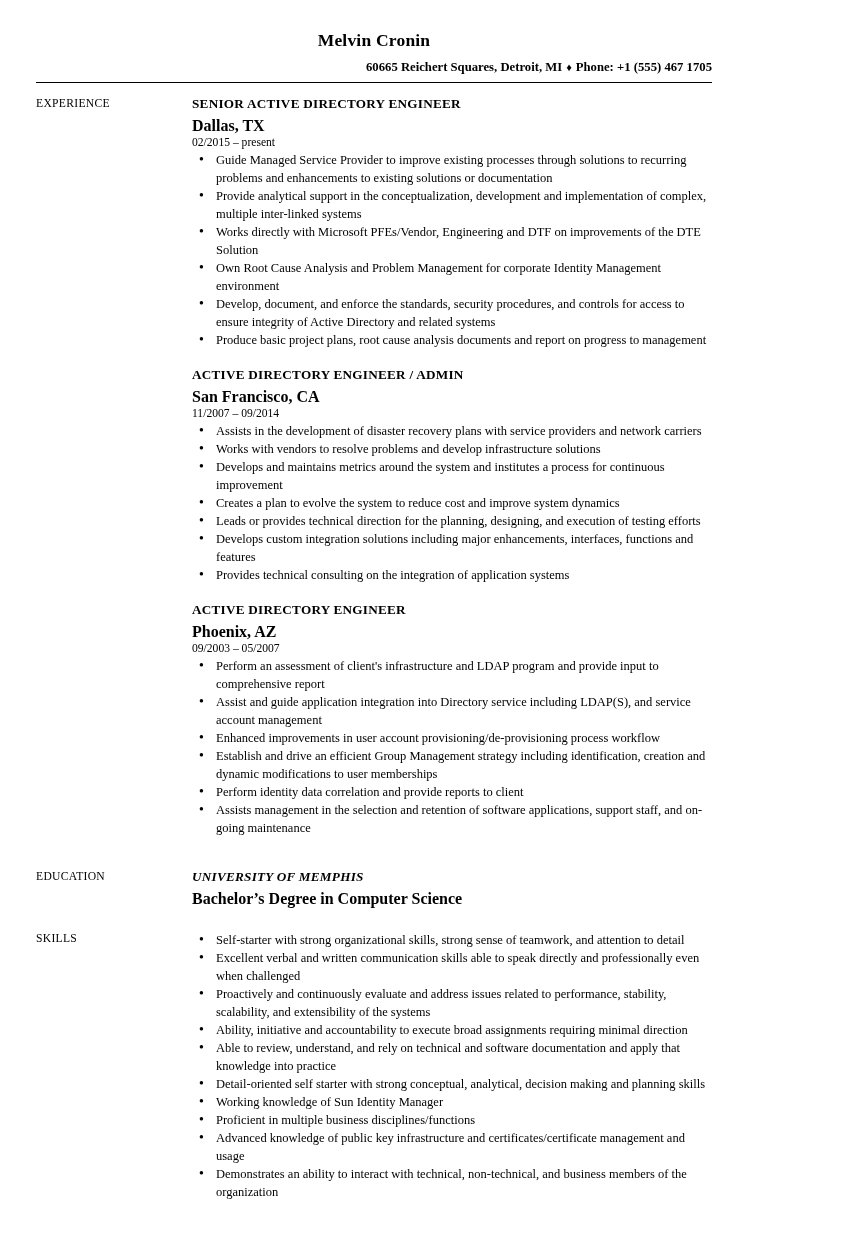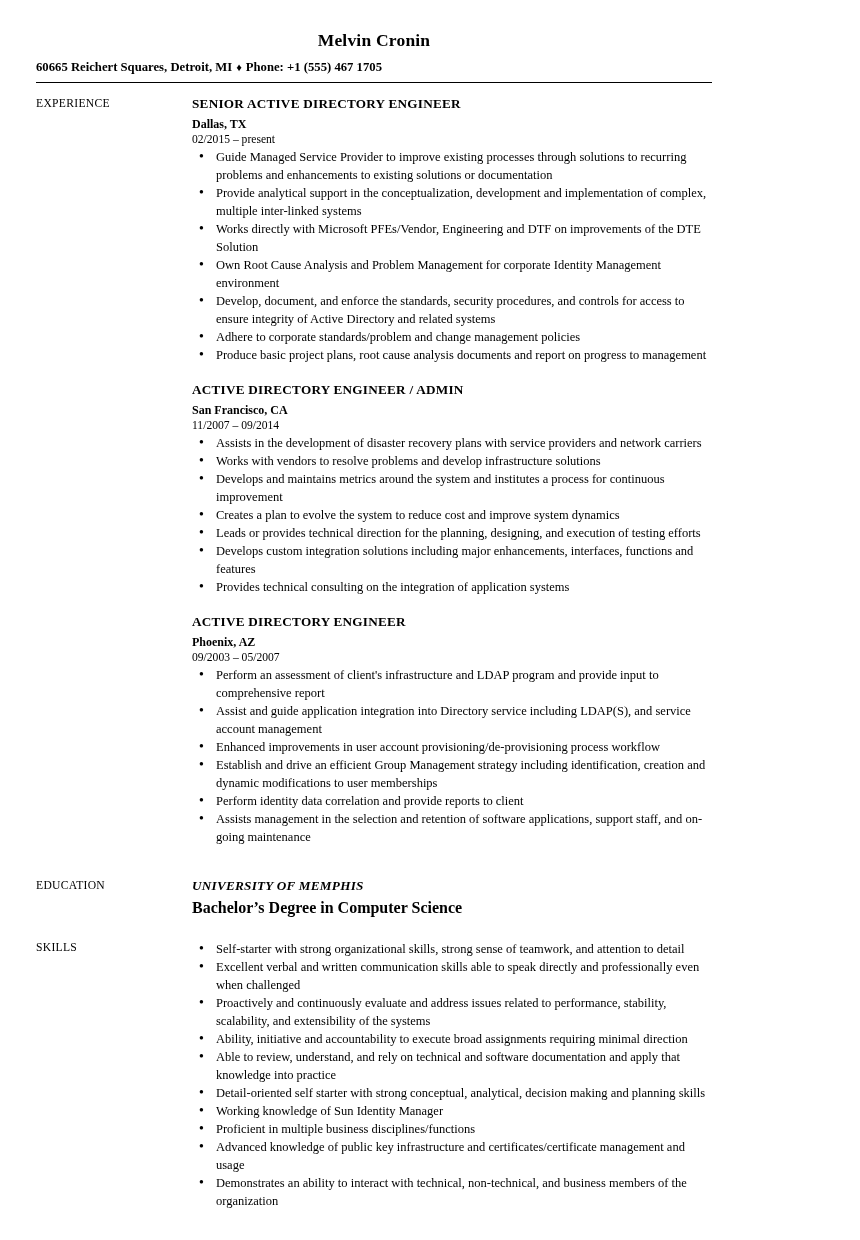--- a/index.html
+++ b/index.html
@@ -24,21 +24,21 @@
   }
   
   .cv-name {
     text-align: center;
     font-weight: bold;
     font-size: 17.5px;
     letter-spacing: 0.2px;
     margin: 4px 0 9px 0;
   }
   .cv-contact {
-    text-align: left;
+    text-align: right;
     font-weight: bold;
     font-size: 12.7px;
     margin-bottom: 7px;
   }
   .cv-contact .diamond {
     font-size: 11px;
     padding: 0 4px;
   }
   .rule {
     border-bottom: 1.6px solid #000;
@@ -68,21 +68,21 @@
     margin-bottom: 0;
   }
   .job-title {
     font-weight: bold;
     font-size: 13.2px;
     letter-spacing: 0.25px;
     margin-bottom: 5px;
   }
   .job-location {
     font-weight: bold;
-    font-size: 12px;
+    font-size: 16px;
     margin-bottom: 1px;
   }
   .job-dates {
     font-size: 11.6px;
     margin-bottom: 2px;
   }
   ul.bullets {
     list-style: none;
     margin: 0;
     padding: 0;
@@ -138,21 +138,20 @@
       <div class="job">
         <div class="job-title">SENIOR ACTIVE DIRECTORY ENGINEER</div>
         <div class="job-location">Dallas, TX</div>
         <div class="job-dates">02/2015 – present</div>
         <ul class="bullets">
           <li>Guide Managed Service Provider to improve existing processes through solutions to recurring problems and enhancements to existing solutions or documentation</li>
           <li>Provide analytical support in the conceptualization, development and implementation of complex, multiple inter-linked systems</li>
           <li>Works directly with Microsoft PFEs/Vendor, Engineering and DTF on improvements of the DTE Solution</li>
           <li>Own Root Cause Analysis and Problem Management for corporate Identity Management environment</li>
           <li>Develop, document, and enforce the standards, security procedures, and controls for access to ensure integrity of Active Directory and related systems</li>
-          <li>Adhere to corporate standards/problem and change management policies</li>
           <li>Produce basic project plans, root cause analysis documents and report on progress to management</li>
         </ul>
       </div>
 
       <div class="job">
         <div class="job-title">ACTIVE DIRECTORY ENGINEER / ADMIN</div>
         <div class="job-location">San Francisco, CA</div>
         <div class="job-dates">11/2007 – 09/2014</div>
         <ul class="bullets">
           <li>Assists in the development of disaster recovery plans with service providers and network carriers</li>

